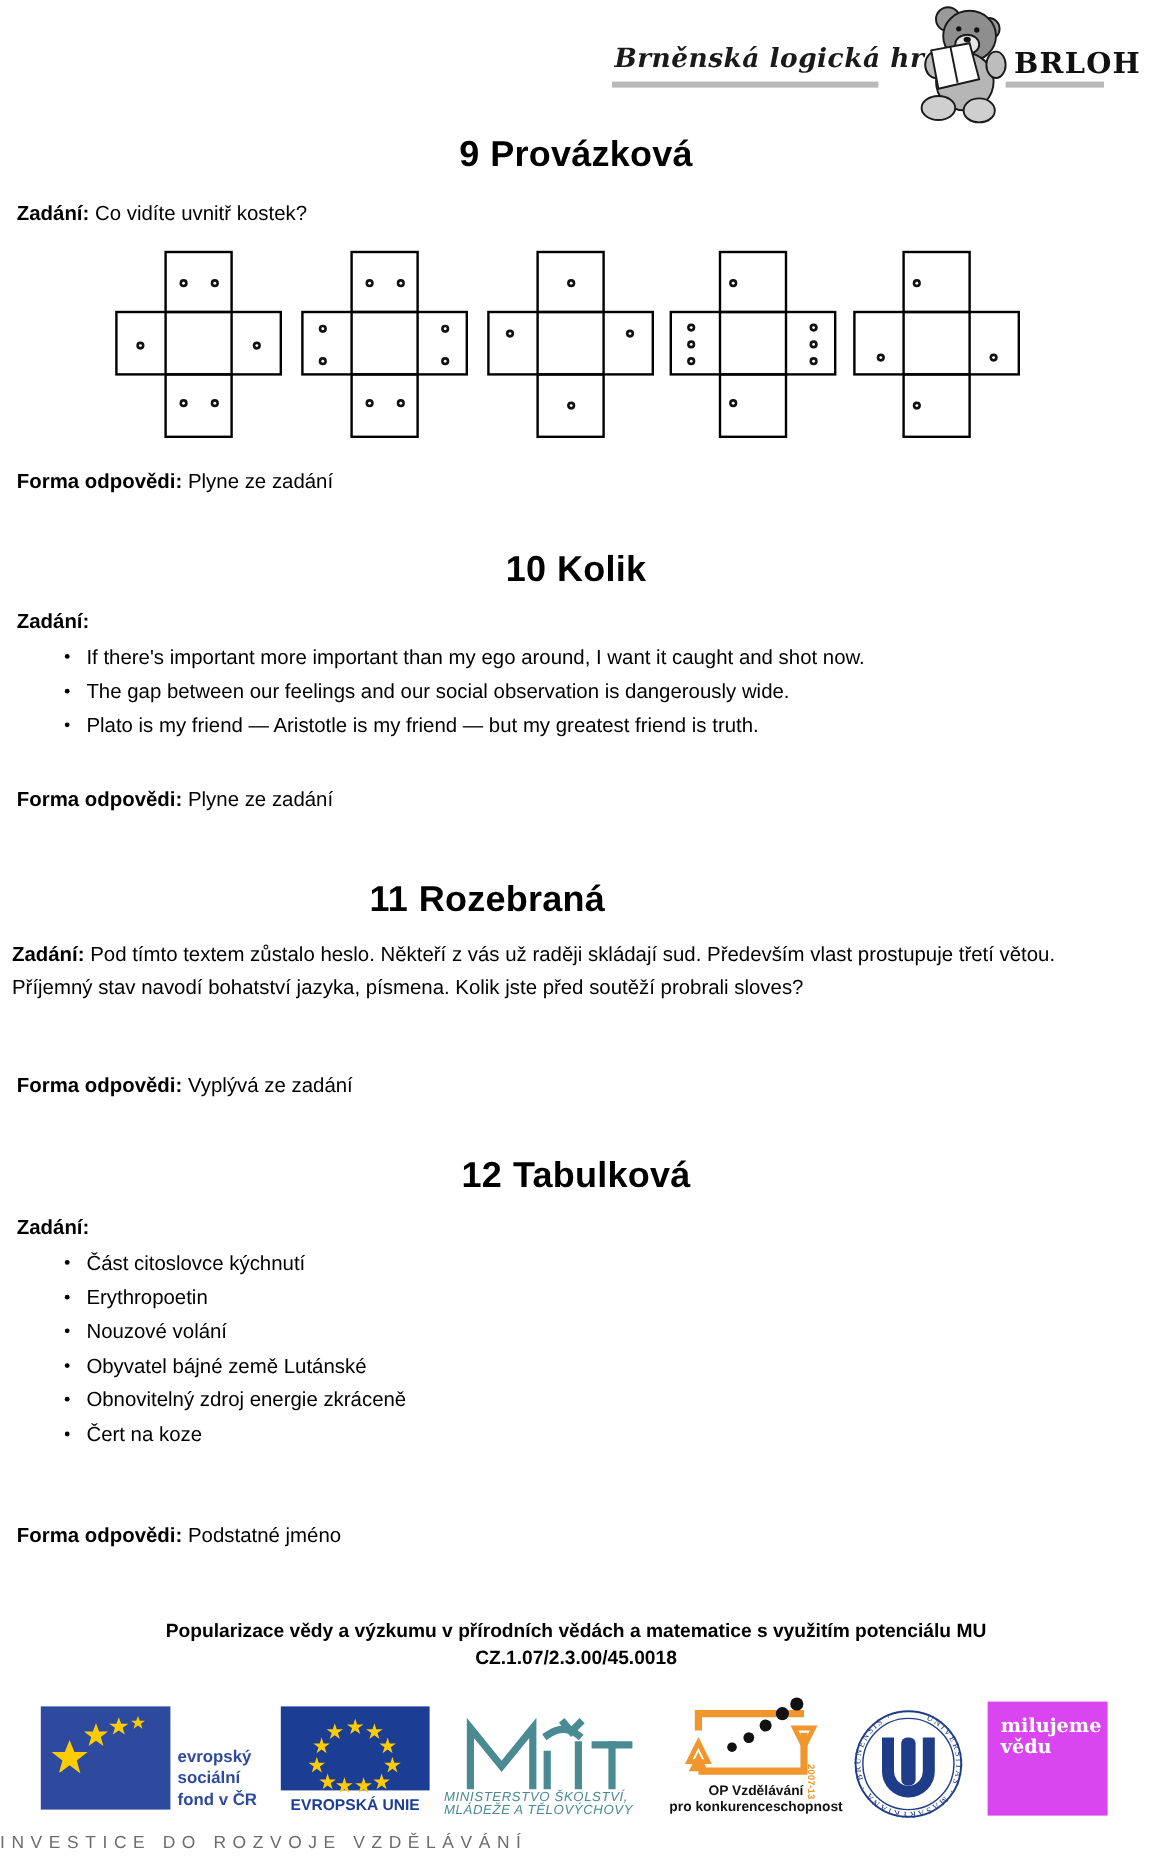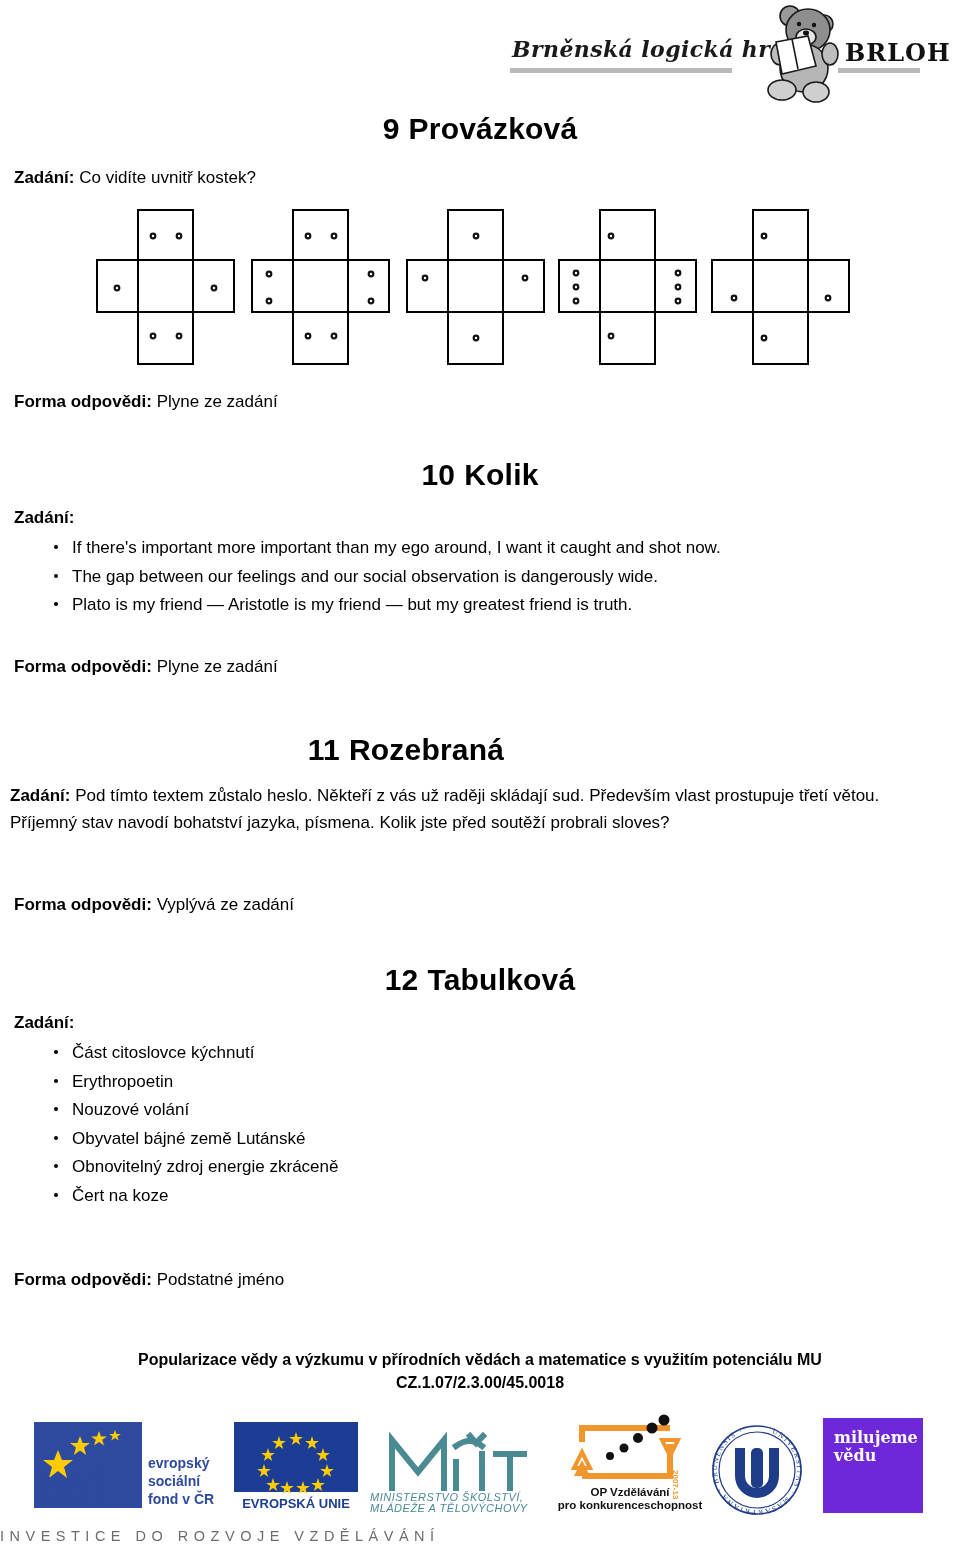--- a/index.html
+++ b/index.html
@@ -127,21 +127,21 @@
     line-height: 1.45;
   }
 
   
   .net { position: absolute; top: 0; width: 150px; height: 160px; }
   .net svg { display: block; }
 
   
   .logo { position: absolute; }
   .milujeme-box {
-    background: #6d28d9;
+    background: #d946ef;
   }
   .milujeme-txt {
     font-family: "DejaVu Serif", serif;
     font-weight: 700;
     font-size: 16px;
     color: #ffffff;
     line-height: 1.1;
     padding: 11px 0 0 11px;
   }
   .invest-bar {

